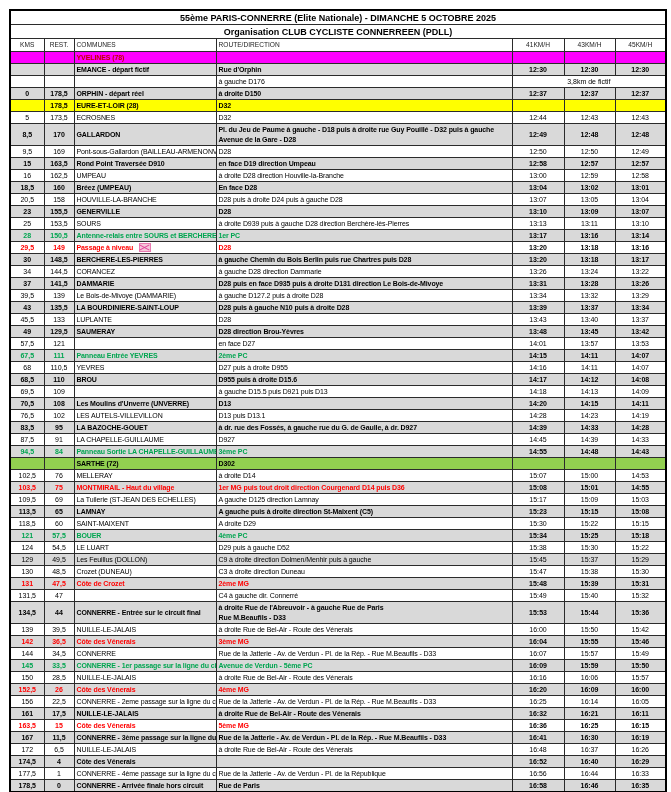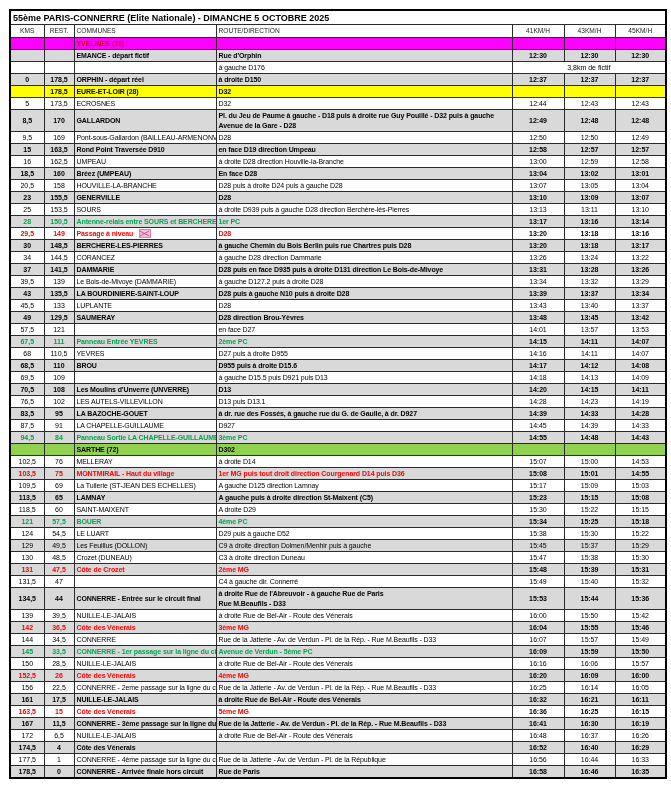--- a/index.html
+++ b/index.html
@@ -9,21 +9,21 @@
     position:relative; overflow:hidden;
   }
   .sheet { position:absolute; left:9px; top:9px; width:656px; }
   table { border-collapse:collapse; width:100%; table-layout:fixed; border:2px solid #000; }
   td {
     border:1px solid #2b2b2b;
     font-size:7px; line-height:10px; height:11px;
     padding:0 2px; overflow:hidden; white-space:nowrap;
     color:#000; vertical-align:middle;
   }
-  tr.title-row td { font-weight:bold; font-size:9px; height:13px; }
+  tr.title-row td { text-align:center; font-weight:bold; font-size:9px; height:13px; }
   tr.colhead-row td { font-size:6.6px; color:#222; height:12px; }
   td.c-kms, td.c-rest, td.c-time { text-align:center; }
   td.c-commune, td.c-route { letter-spacing:-0.1px; }
   tr.bold td { font-weight:bold; }
   tr.bg-gray td    { background:#d9d9d9; }
   tr.bg-white td   { background:#ffffff; }
   tr.bg-magenta td { background:#ff00ff; }
   tr.bg-yellow td  { background:#ffff00; }
   tr.bg-green td   { background:#92d050; }
   td.fg-red   { color:#ff0000; }
@@ -54,20 +54,23 @@
         <col style="width:142px">
       <col style="width:296px">
         <col style="width:52px">
         <col style="width:51px">
         <col style="width:51px">
     </colgroup>
     <tbody id="table-body">
       <tr class="title-row">
         <td colspan="7">55ème PARIS-CONNERRE (Elite Nationale) - DIMANCHE 5 OCTOBRE 2025</td>
       </tr>
+      <tr class="title-row">
+        <td colspan="7">Organisation CLUB CYCLISTE CONNERREEN (PDLL)</td>
+      </tr>
       <tr class="colhead-row">
         <td class="c-kms">KMS</td>
         <td class="c-rest">REST.</td>
         <td>COMMUNES</td>
         <td>ROUTE/DIRECTION</td>
         <td class="c-time">41KM/H</td>
         <td class="c-time">43KM/H</td>
         <td class="c-time">45KM/H</td>
       </tr>
     <tr class="bg-magenta bold">

